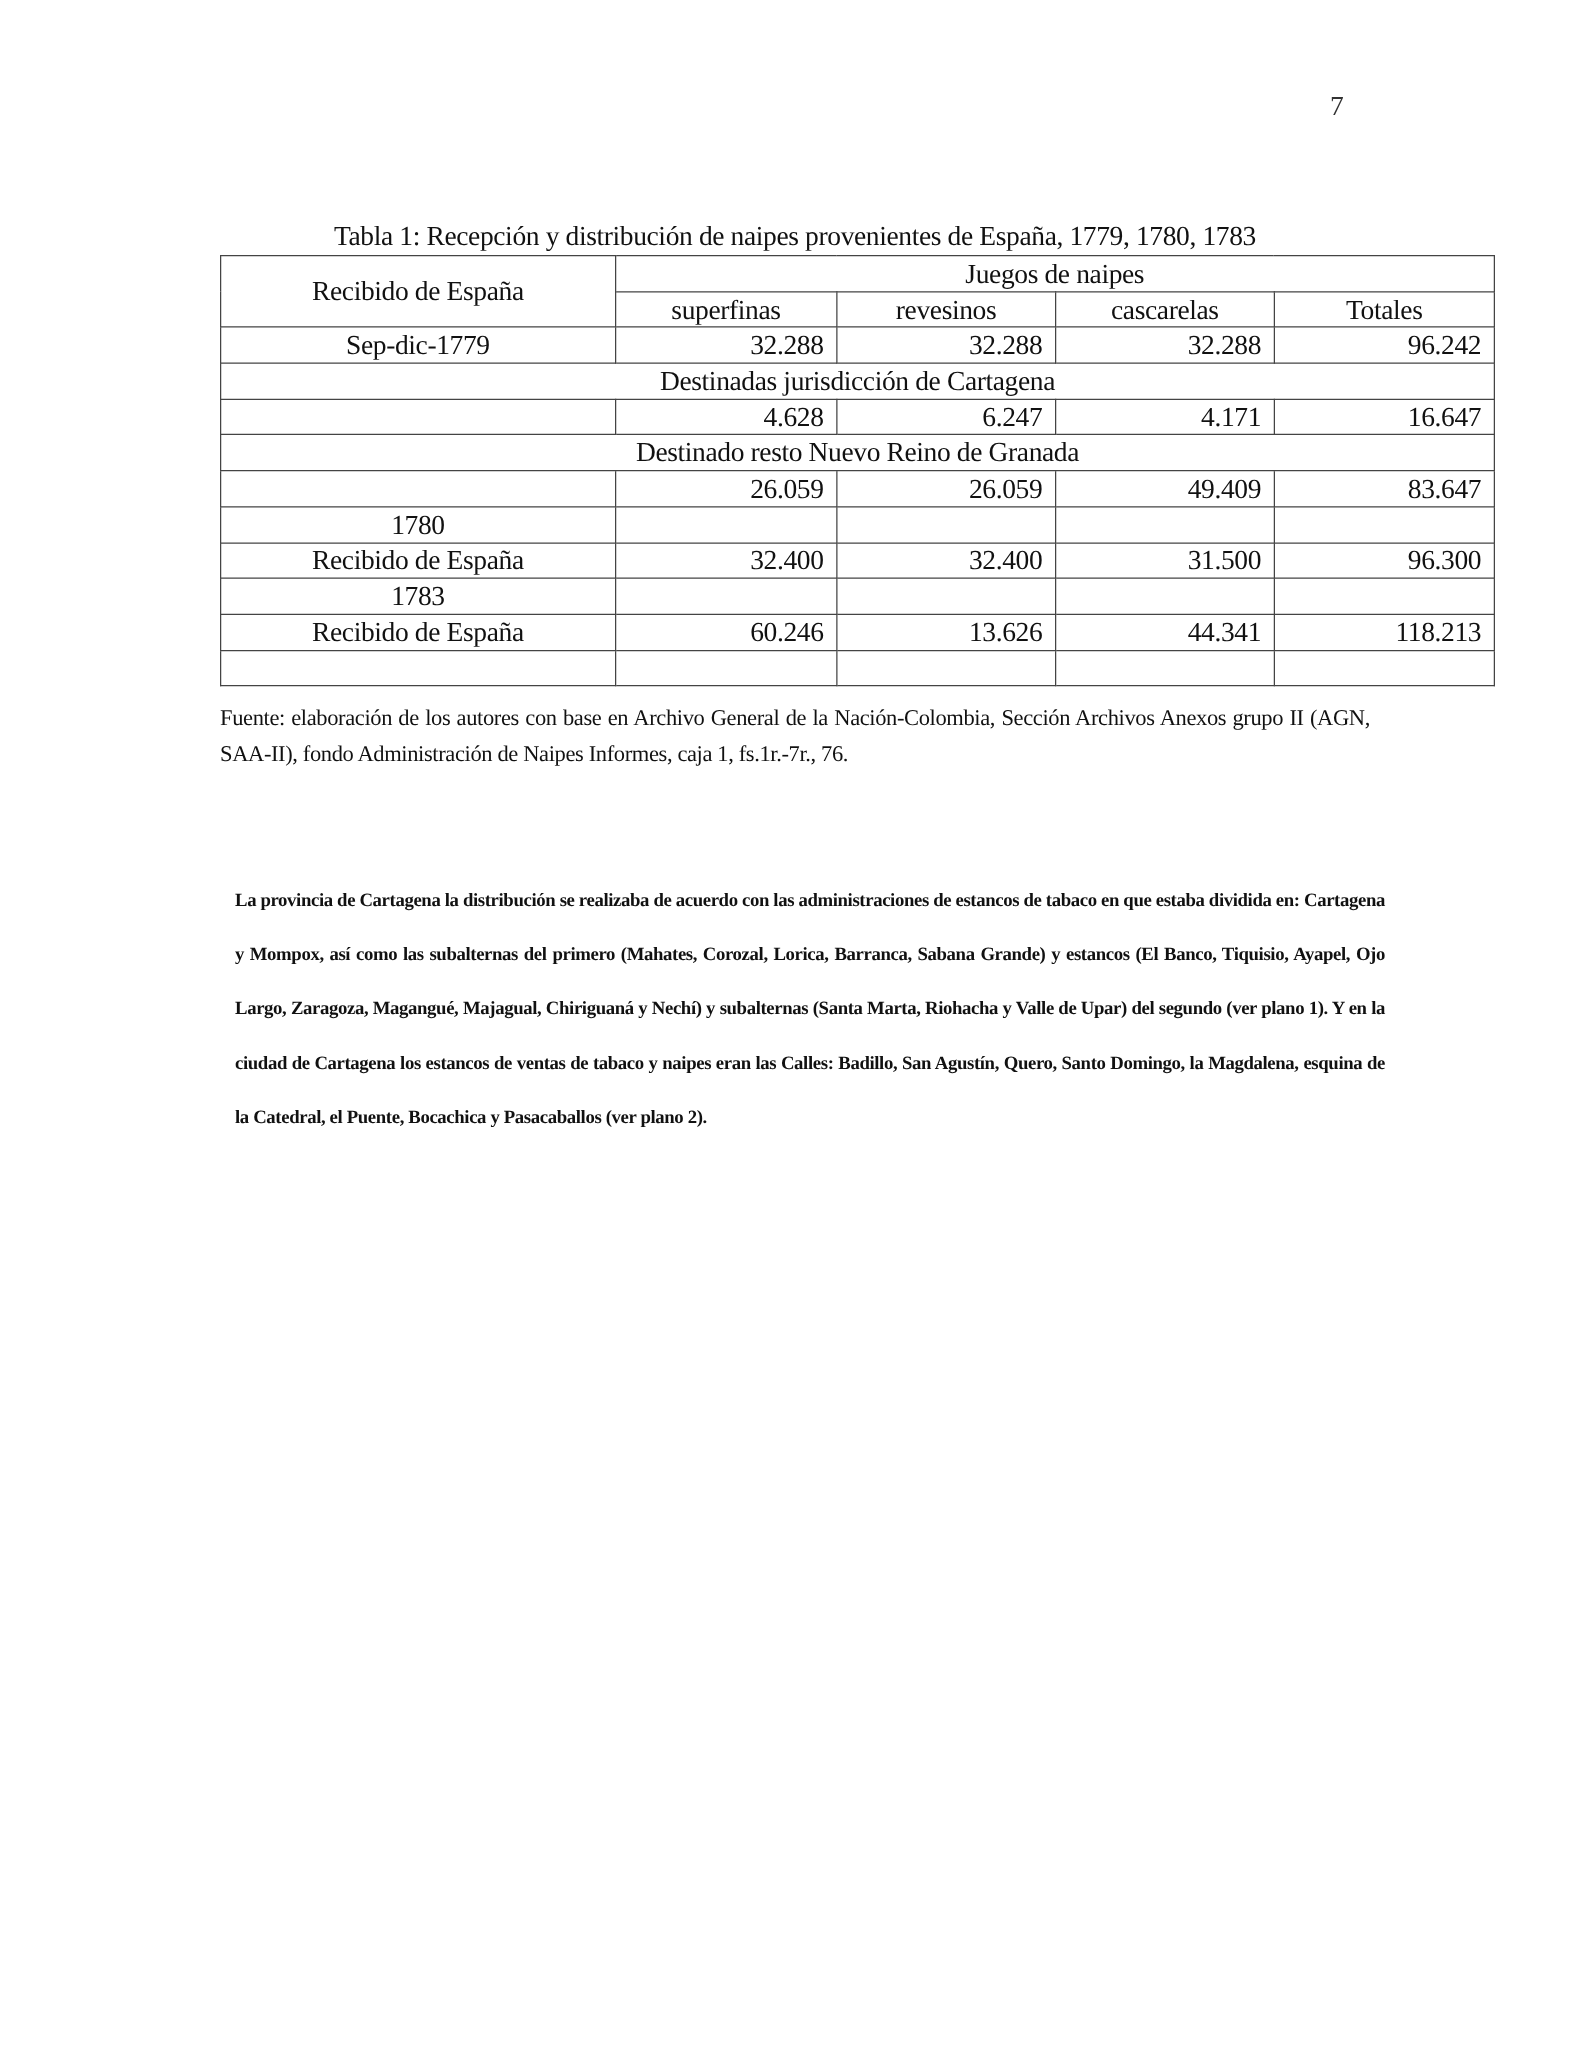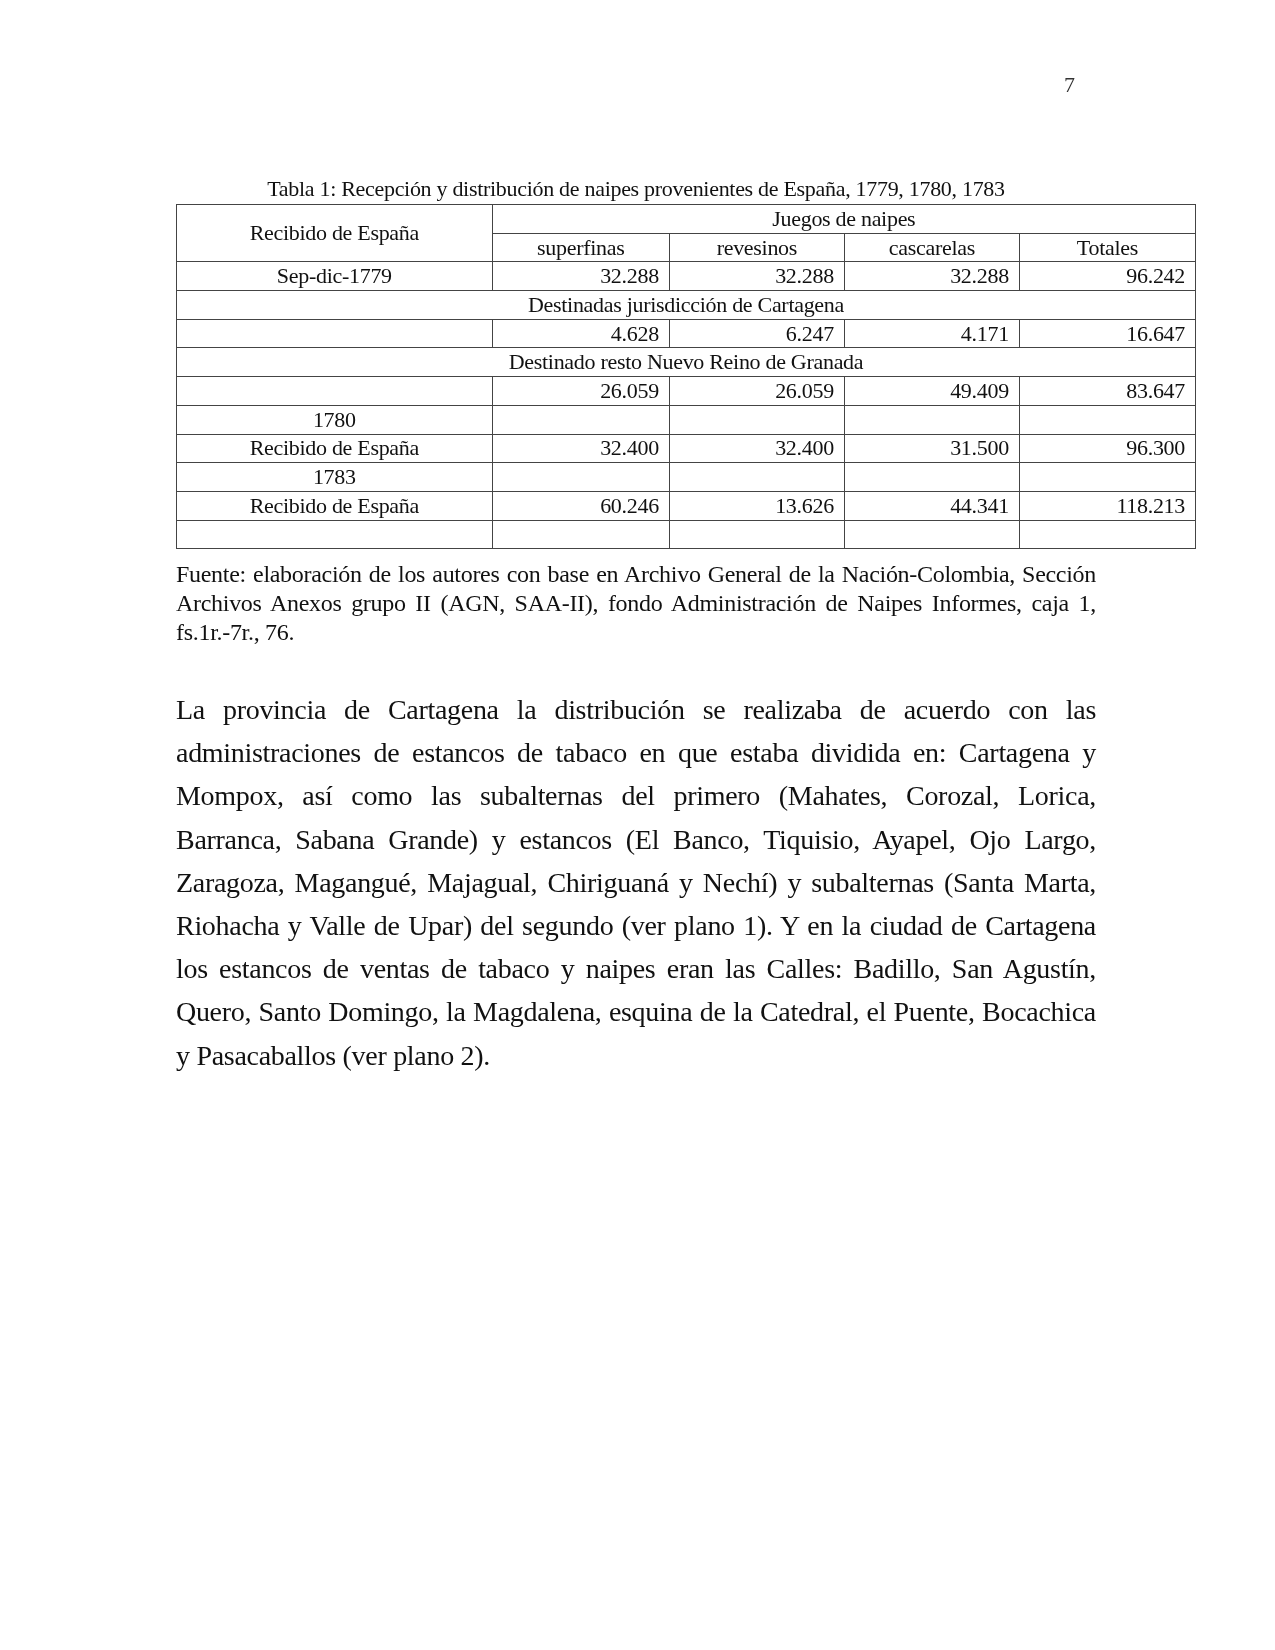--- a/index.html
+++ b/index.html
@@ -25,26 +25,27 @@
   }
   table.naipes td.c { text-align: center; }
   table.naipes td.r { text-align: right; padding-left: 37px; }
   col.c0 { width: 285px; }
   col.c1 { width: 160px; }
   col.c2 { width: 158px; }
   col.c3 { width: 158px; }
   col.c4 { width: 159px; }
   .fuente {
     position: absolute; top: 560px; left: 176px; width: 920px;
-    font-size: 24px; line-height: 29px; text-align: justify; letter-spacing: -0.3px;
+    font-size: 18px; line-height: 29px; text-align: justify; letter-spacing: -0.3px;
   }
   .body-para {
     position: absolute; top: 688px; left: 176px; width: 920px;
-    font-size: 28px; line-height: 43.2px; text-align: justify; letter-spacing: -0.3px;
-    margin: 0;
+    font-size: 15px; line-height: 43.2px; text-align: justify; letter-spacing: -0.3px;
+    margin: 12px;
+    font-weight: bold;
   }
 </style>
 </head>
 <body>
 
 <div class="page-number">7</div>
 
 <div class="caption">Tabla 1: Recepción y distribución de naipes provenientes de España, 1779, 1780, 1783</div>
 
 <table class="naipes">

